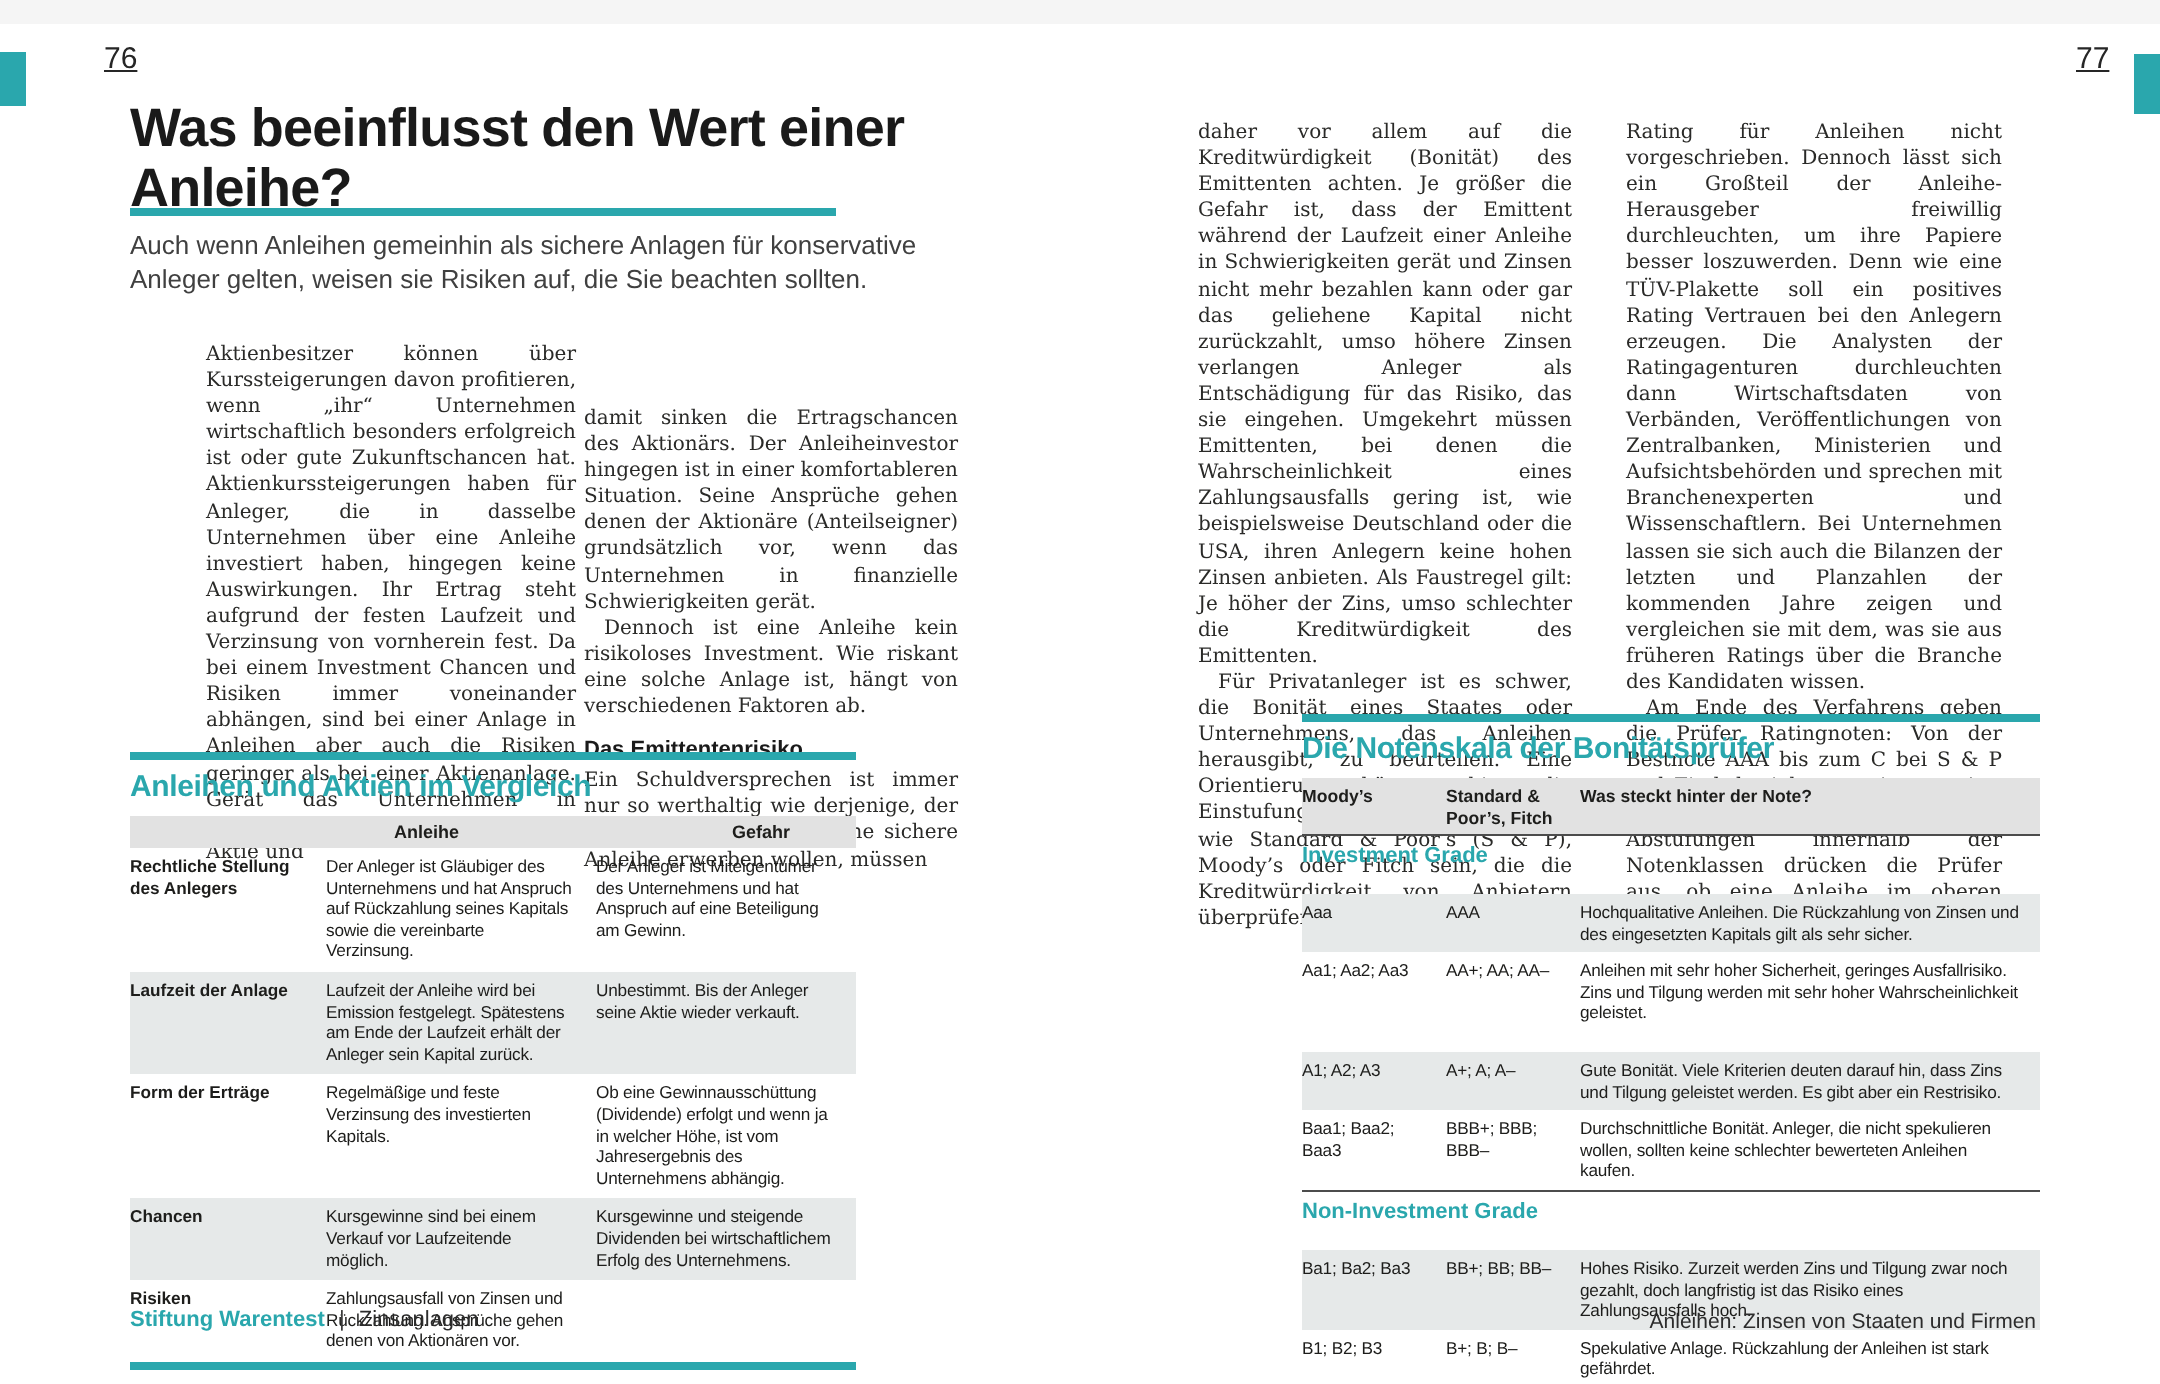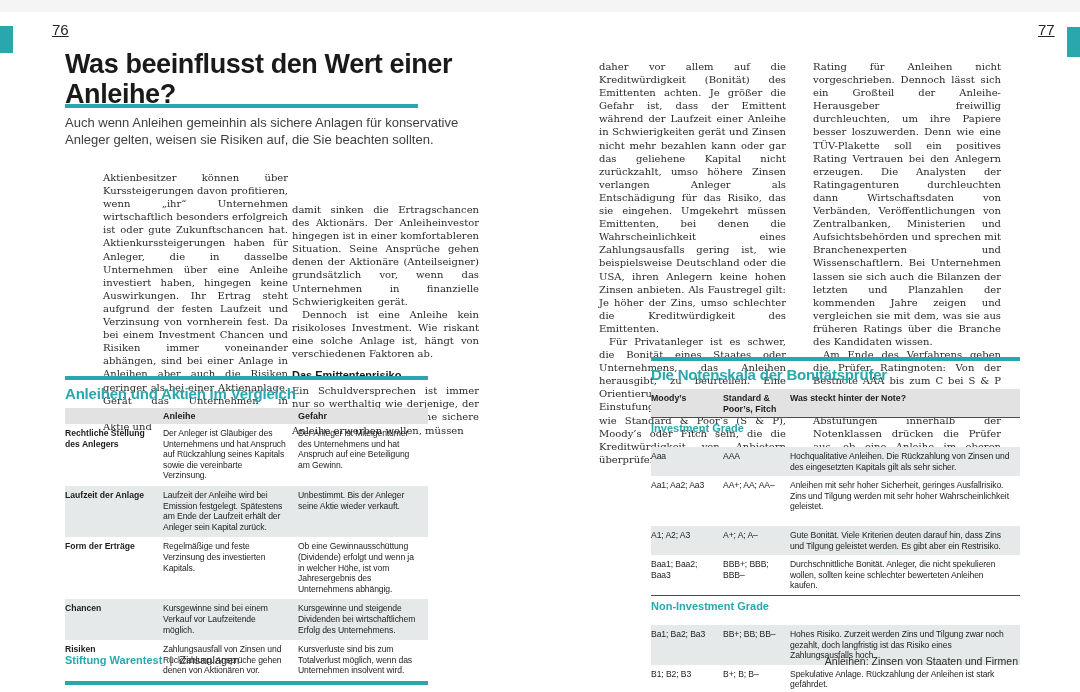--- a/index.html
+++ b/index.html
@@ -32,21 +32,21 @@
   .bodycol h3.subhead{ font-family:"Liberation Sans", sans-serif; font-size:11px;
     font-weight:bold; color:#1a1a1a; margin:9px 0 2px; text-align:left; }
 
   .datatable{ position:absolute; }
   .table-76{ left:65px; top:376px; width:363px; }
   .table-77{ left:651px; top:357px; width:369px; }
   .tbar{ height:4px; background:var(--accent); }
   .ttitle{ color:var(--accent); font-size:15px; font-weight:bold; margin:5px 0 6px; letter-spacing:-0.2px; }
 
   .t76-grid{ display:grid; grid-template-columns:98px 135px 130px; }
-  .t76-head{ background:var(--headgray); font-size:9px; font-weight:bold; padding:3px 0; }
+  .t76-head{ background:var(--headgray); font-size:9px; font-weight:bold; padding:3px 0;gap:34px; }
   .t76-head span{ padding-right:6px; }
   .t76-row{ font-size:8.6px; line-height:10.6px; padding:4px 0 5px; }
   .t76-row.alt{ background:var(--rowgray); }
   .t76-row .lbl{ font-weight:bold; padding-right:8px; }
   .t76-row .cell{ padding-right:10px; letter-spacing:-0.1px; }
 
   .t77-grid{ display:grid; grid-template-columns:72px 67px 230px; }
   .t77-head{ background:var(--headgray); font-size:8.8px; font-weight:bold; padding:4px 0 3px; align-items:start; }
   .t77-head span{ padding-right:6px; line-height:10.5px; }
   .t77-section{ color:var(--accent); font-size:11px; font-weight:bold; padding:4px 0 3px;
@@ -110,21 +110,20 @@
           <span class="cell">Ob eine Gewinnausschüttung (Dividende) erfolgt und wenn ja in welcher Höhe, ist vom Jahresergebnis des Unternehmens abhängig.</span>
         </div>
         <div class="t76-grid t76-row alt">
           <span class="lbl">Chancen</span>
           <span class="cell">Kursgewinne sind bei einem Verkauf vor Laufzeitende möglich.</span>
           <span class="cell">Kursgewinne und steigende Dividenden bei wirtschaftlichem Erfolg des Unternehmens.</span>
         </div>
         <div class="t76-grid t76-row">
           <span class="lbl">Risiken</span>
           <span class="cell">Zahlungsausfall von Zinsen und Rückzahlung. Ansprüche gehen denen von Aktionären vor.</span>
-          <span class="cell">Kursverluste sind bis zum Totalverlust möglich, wenn das Unternehmen insolvent wird.</span>
         </div>
       </div>
     <div class="tbar"></div>
   </div>
 
   <div class="footer-left">
     <span class="brand">Stiftung Warentest</span>
     <span class="sep">|</span>
     <span class="section">Zinsanlagen</span>
   </div>

